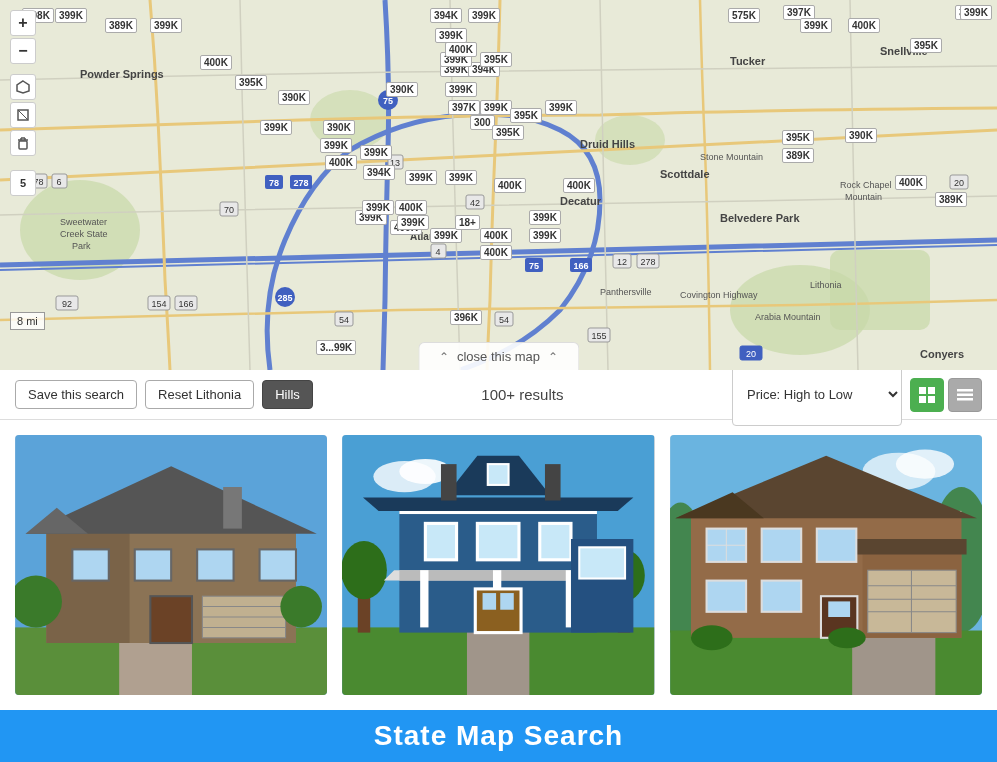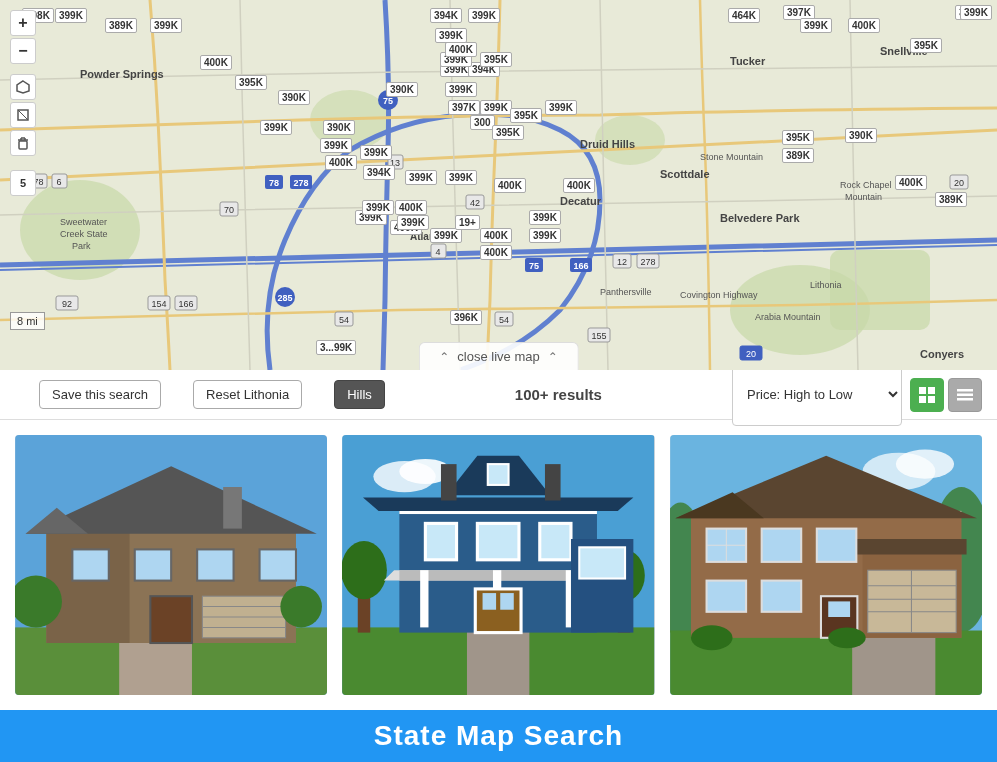--- a/index.html
+++ b/index.html
@@ -103,21 +103,20 @@
       gap: 8px;
     }
 
     .toolbar-btn {
       padding: 6px 12px;
       border-radius: 4px;
       border: 1px solid #ccc;
       font-size: 13px;
       cursor: pointer;
       font-weight: 500;
-      margin-left: 24px;
     }
 
     .btn-save {
       background: white;
       color: #333;
       border-color: #aaa;
     }
 
     .btn-reset {
       background: white;
@@ -129,21 +128,21 @@
       background: #555;
       color: white;
       border-color: #444;
     }
 
     .results-count {
       flex: 1;
       text-align: center;
       font-size: 15px;
       color: #444;
-      font-weight: 700;
+      font-weight: 400;
     }
 
     .sort-select {
       padding: 22px 10px;
       border: 1px solid #ccc;
       border-radius: 4px;
       font-size: 13px;
       color: #333;
       background: white;
       cursor: pointer;
@@ -381,35 +380,35 @@
   <div class="price-label" style="top:115px;left:470px">300</div>
   <div class="price-label" style="top:125px;left:492px">395K</div>
   <div class="price-label" style="top:62px;left:440px">399K</div>
   <div class="price-label" style="top:62px;left:468px">394K</div>
   <div class="price-label" style="top:52px;left:440px">399K</div>
   <div class="price-label" style="top:42px;left:445px">400K</div>
   <div class="price-label" style="top:52px;left:480px">395K</div>
   <div class="price-label" style="top:28px;left:435px">399K</div>
   <div class="price-label" style="top:8px;left:430px">394K</div>
   <div class="price-label" style="top:8px;left:468px">399K</div>
-  <div class="price-label" style="top:8px;left:728px">464K</div>
+  <div class="price-label" style="top:8px;left:728px">575K</div>
   <div class="price-label" style="top:5px;left:783px">397K</div>
   <div class="price-label" style="top:18px;left:800px">399K</div>
   <div class="price-label" style="top:18px;left:848px">400K</div>
   <div class="price-label" style="top:38px;left:910px">395K</div>
   <div class="price-label" style="top:130px;left:782px">395K</div>
   <div class="price-label" style="top:148px;left:782px">389K</div>
   <div class="price-label" style="top:128px;left:845px">390K</div>
   <div class="price-label" style="top:175px;left:895px">400K</div>
   <div class="price-label" style="top:192px;left:935px">389K</div>
   <div class="price-label" style="top:5px;left:955px">391K</div>
   <div class="price-label" style="top:210px;left:355px">399K</div>
   <div class="price-label" style="top:220px;left:390px">400K</div>
   <div class="price-label" style="top:228px;left:430px">399K</div>
-  <div class="price-label" style="top:215px;left:455px">19+</div>
+  <div class="price-label" style="top:215px;left:455px">18+</div>
   <div class="price-label" style="top:228px;left:480px">400K</div>
   <div class="price-label" style="top:245px;left:480px">400K</div>
   <div class="price-label" style="top:215px;left:397px">399K</div>
   <div class="price-label" style="top:200px;left:362px">399K</div>
   <div class="price-label" style="top:200px;left:395px">400K</div>
   <div class="price-label" style="top:310px;left:450px">396K</div>
   <div class="price-label" style="top:340px;left:316px">3...99K</div>
   <div class="price-label" style="top:210px;left:529px">399K</div>
   <div class="price-label" style="top:228px;left:529px">399K</div>
   <div class="price-label" style="top:5px;left:960px">399K</div>
@@ -444,21 +443,21 @@
   </div>
 
   
   <div class="map-scale">
     <span>8 mi</span>
   </div>
 
   
   <div class="close-map-bar">
     <span class="chevron-icon">⌃</span>
-    <span>close live map</span>
+    <span>close this map</span>
     <span class="chevron-icon">⌃</span>
   </div>
 </div>
 
 <div id="toolbar">
   <button class="toolbar-btn btn-save">Save this search</button>
   <button class="toolbar-btn btn-reset">Reset Lithonia</button>
   <button class="toolbar-btn btn-nearby">Hills</button>
 
   <div class="results-count">100+ results</div>

